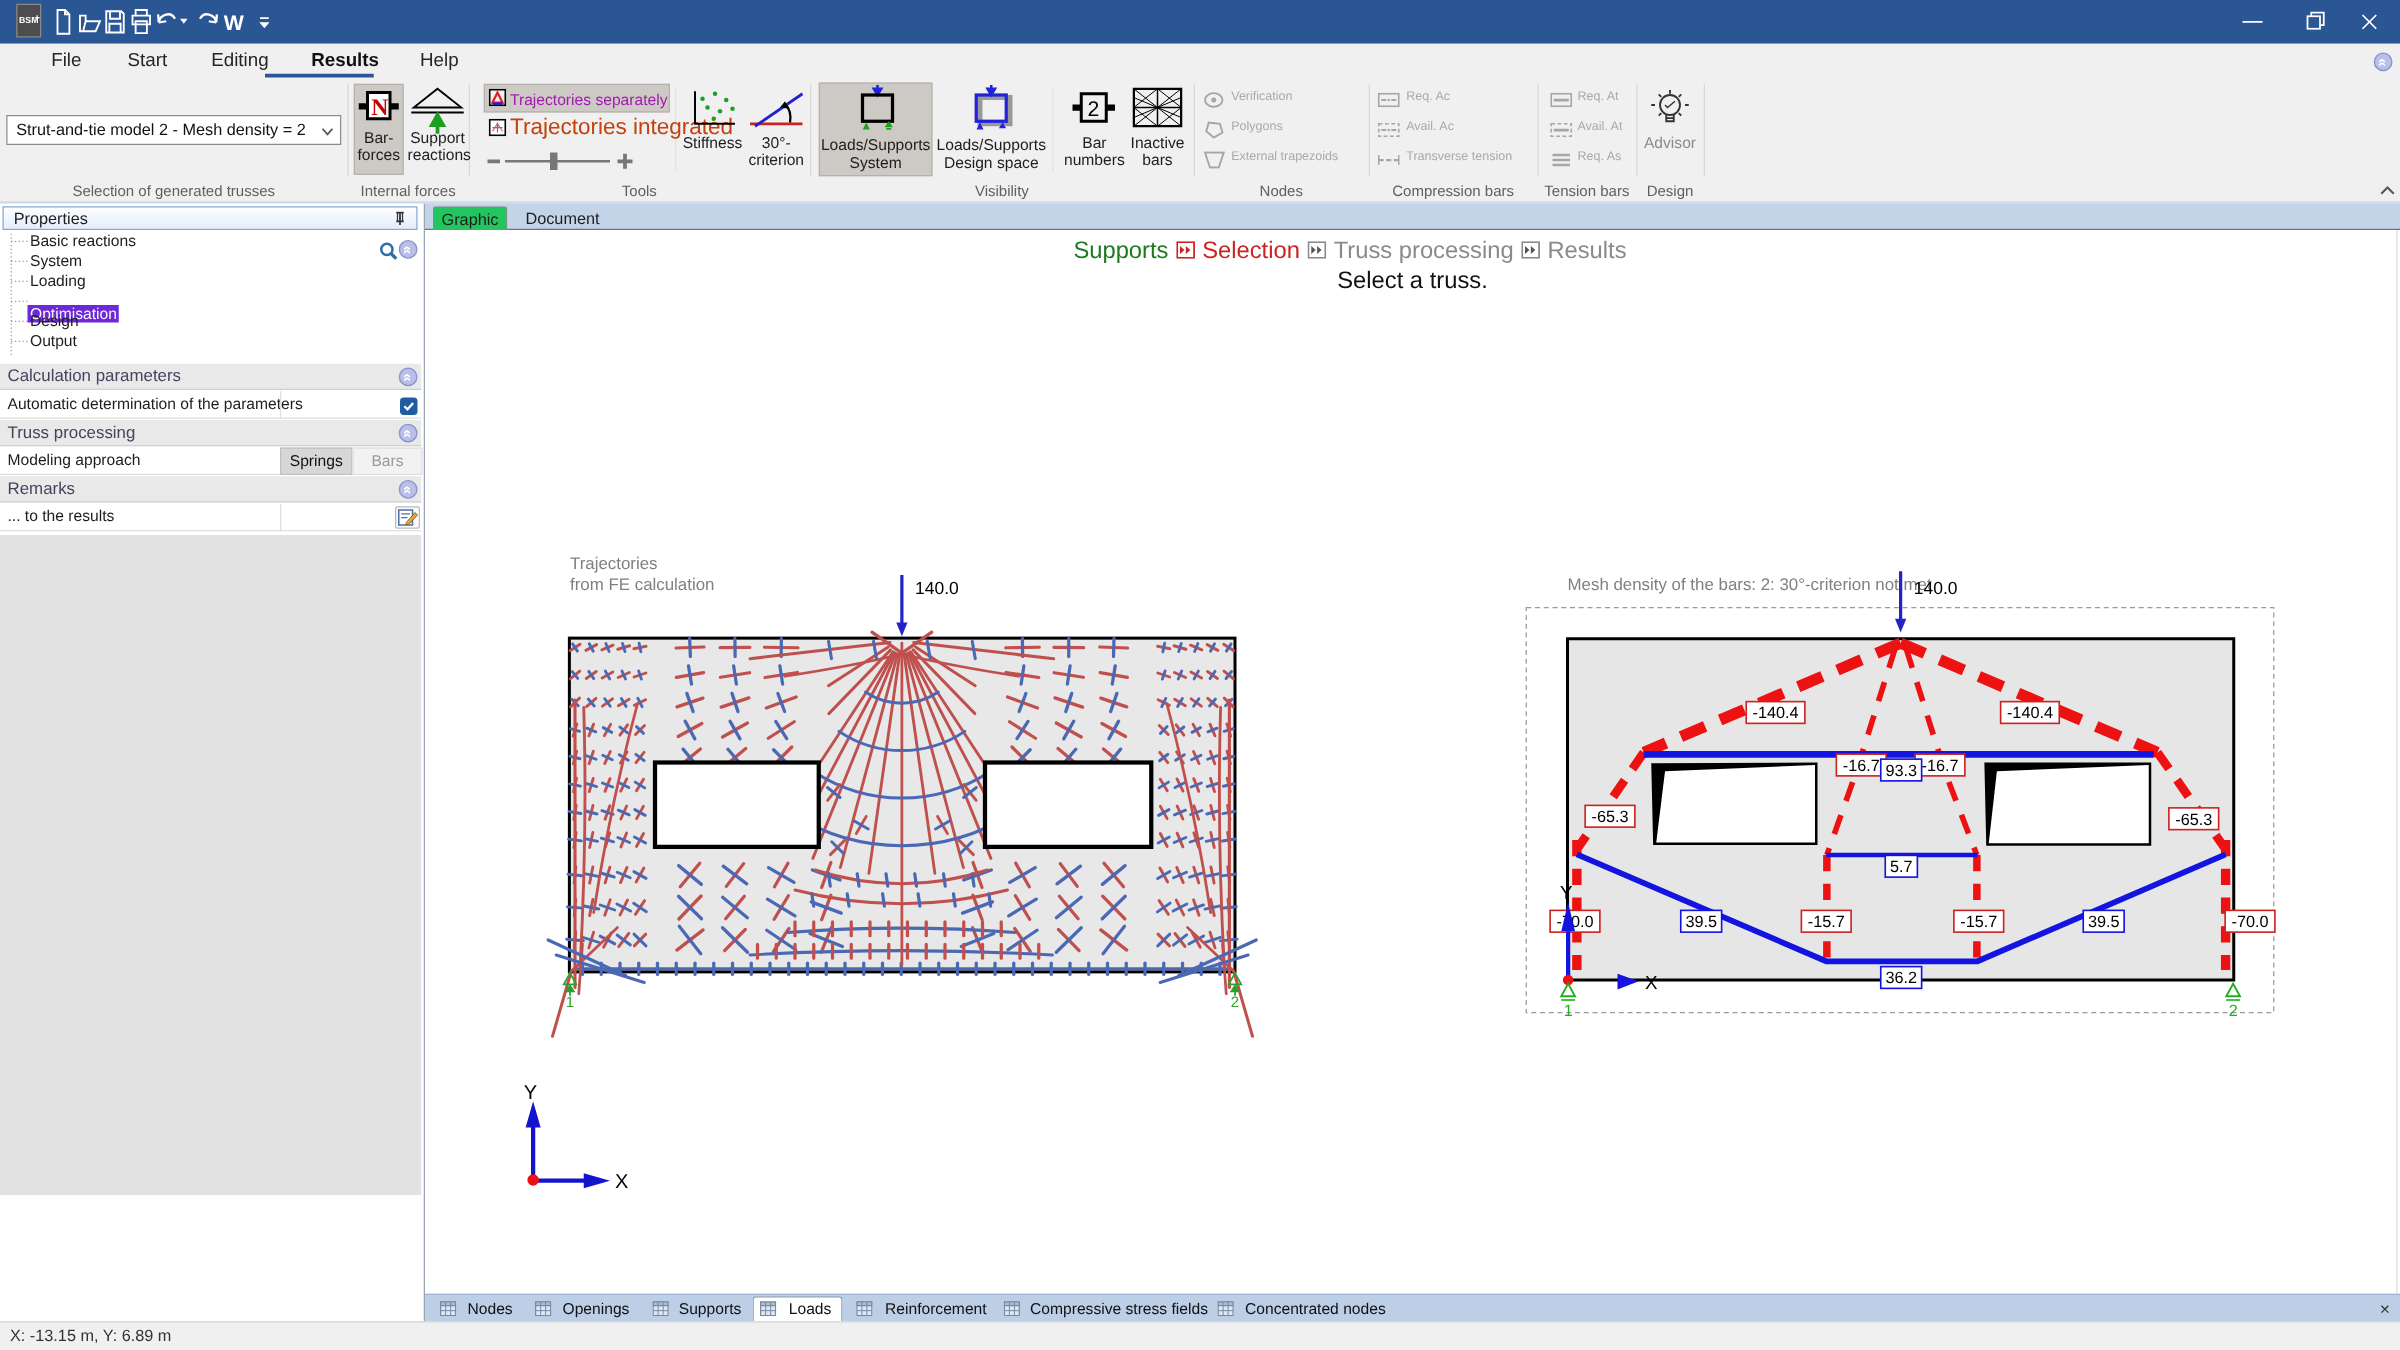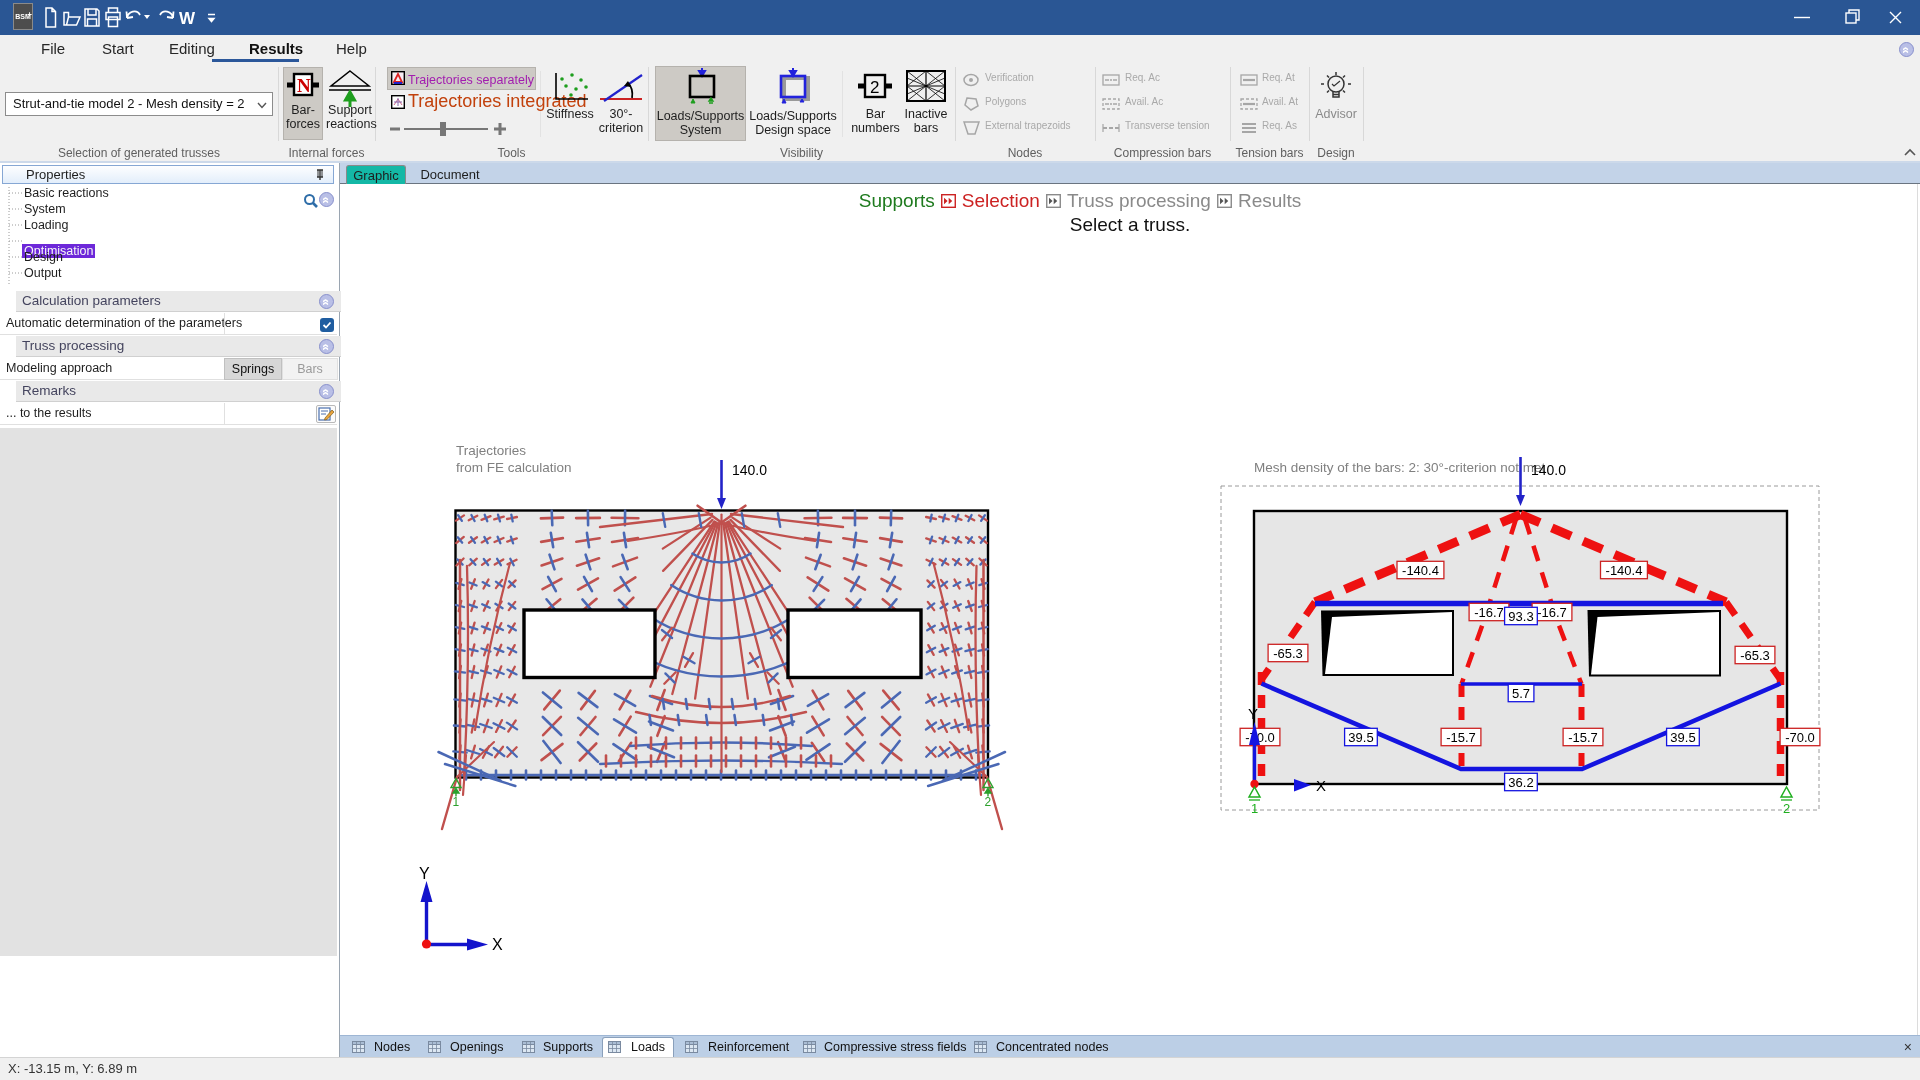--- a/index.html
+++ b/index.html
@@ -16,23 +16,23 @@
   #ribbon { position:absolute; left:0; top:63px; width:1920px; height:98px; background:#f0f0f0; }
   .rsep { position:absolute; top:4px; height:74px; width:1px; background:#d8d8d8; }
   .rsep2 { position:absolute; top:8px; height:66px; width:1px; background:#e2e2e2; }
   .glabel { position:absolute; top:83px; font-size:12px; color:#5f5f5f; text-align:center; }
   .rbtn-sel { background:#cdcac5; border:1px solid #b5b2ad; }
   .rtext { font-size:12.5px; color:#1e1e1e; text-align:center; line-height:14px; }
   .rsmall { position:absolute; font-size:10px; color:#a9a9a9; }
   .rsmall-icon { position:absolute; }
   
   #panel { position:absolute; left:0; top:163px; width:340px; height:894px; background:#fff; border-right:1px solid #9aa5b1; }
-  #prophead { position:absolute; left:2px; top:2px; width:332px; height:19px; background:linear-gradient(#fdfeff,#e3eefb); border:1px solid #86a7d4; font-size:13px; color:#1e1e1e; padding-left:23px; line-height:17px; }
+  #prophead { position:absolute; left:2px; top:2px; width:332px; height:19px; background:linear-gradient(#fdfeff,#e3eefb); border:1px solid #86a7d4; font-size:13px; color:#1e1e1e; padding-left:8px; line-height:17px; }
   .treeitem { position:absolute; left:24px; font-size:12.5px; color:#1e1e1e; }
-  .sechead { position:absolute; left:16px; width:337px; height:21px; background:#e9e9e9; border-bottom:1px solid #d0d0d0; font-size:13.5px; color:#44445e; padding-left:6px; line-height:20px; }
+  .sechead { position:absolute; left:0; width:337px; height:21px; background:#e9e9e9; border-bottom:1px solid #d0d0d0; font-size:13.5px; color:#44445e; padding-left:6px; line-height:20px; }
   .prow { position:absolute; left:0; width:337px; height:22px; background:#fff; border-bottom:1px solid #e0e0e0; font-size:12.5px; color:#1e1e1e; padding-left:6px; line-height:21px; }
   .chev { position:absolute; width:15px; height:15px; border-radius:50%; background:#b9bfe6; border:1px solid #8890cc; }
   .chev:after { content:"\00AB"; position:absolute; left:2.5px; top:-0.5px; color:#fff; font-size:12px; transform:rotate(90deg); font-weight:bold;}
   
   #tabstrip { position:absolute; left:340px; top:163px; width:1580px; height:21px; background:#c3d3e8; border-bottom:1px solid #6a7480; }
   .doctab { position:absolute; top:2px; height:19px; font-size:13px; color:#1e1e1e; text-align:center; }
   #canvas { position:absolute; left:341px; top:184px; width:1578px; height:851px; background:#fff; }
   #breadcrumb { position:absolute; left:-50px; top:6px; width:1578px; text-align:center; font-size:19px; white-space:nowrap; }
   #selecttruss { position:absolute; left:0px; top:30px; width:1578px; text-align:center; font-size:19px; color:#111; }
   
@@ -307,21 +307,21 @@
     <svg width="18" height="16" viewBox="0 0 18 16">
         <rect x="2" y="2" width="11" height="12" fill="#fff" stroke="#4a6fae" stroke-width="1.2"></rect>
         <path d="M4 5 L11 5 M4 8 L9 8" stroke="#4a6fae" stroke-width="1"></path>
         <path d="M8 12 L15 4 L17 6 L10 13.5 L7.5 14 Z" fill="#e8a33d" stroke="#8a6a2a" stroke-width="0.8"></path>
       </svg>
   </div>
   <div class="abs" style="left:0px;top:265px;width:337px;height:528px;background:#e2e2e2"></div>
 </div>
 
 <div id="tabstrip">
-  <div class="doctab" style="left:6px;width:60px;background:#14b8a6;border:1px solid #8a8a8a;border-bottom:none;border-radius:3px 3px 0 0;line-height:19px">Graphic</div>
+  <div class="doctab" style="left:6px;width:60px;background:#22c55e;border:1px solid #8a8a8a;border-bottom:none;border-radius:3px 3px 0 0;line-height:19px">Graphic</div>
   <div class="doctab" style="left:74px;width:72px;line-height:19px">Document</div>
 </div>
 <div id="canvas">
   <div id="breadcrumb"><span style="color:#1e7a1e">Supports</span><svg width="15" height="14" viewBox="0 0 16 15" style="vertical-align:-1px;margin:0 6px">
         <rect x="0.75" y="0.75" width="14.5" height="13.5" fill="#fff" stroke="#cc2222" stroke-width="1.5"></rect>
         <path d="M3.2 4 L7 7.5 L3.2 11 Z M8.2 4 L12 7.5 L8.2 11 Z" fill="#cc2222"></path>
       </svg><span style="color:#cc2222">Selection</span><svg width="15" height="14" viewBox="0 0 16 15" style="vertical-align:-1px;margin:0 6px">
         <rect x="0.75" y="0.75" width="14.5" height="13.5" fill="#fff" stroke="#8a8a8a" stroke-width="1.5"></rect>
         <path d="M3.2 4 L7 7.5 L3.2 11 Z M8.2 4 L12 7.5 L8.2 11 Z" fill="#555"></path>
       </svg><span style="color:#8a8a8a">Truss processing</span><svg width="15" height="14" viewBox="0 0 16 15" style="vertical-align:-1px;margin:0 6px">

